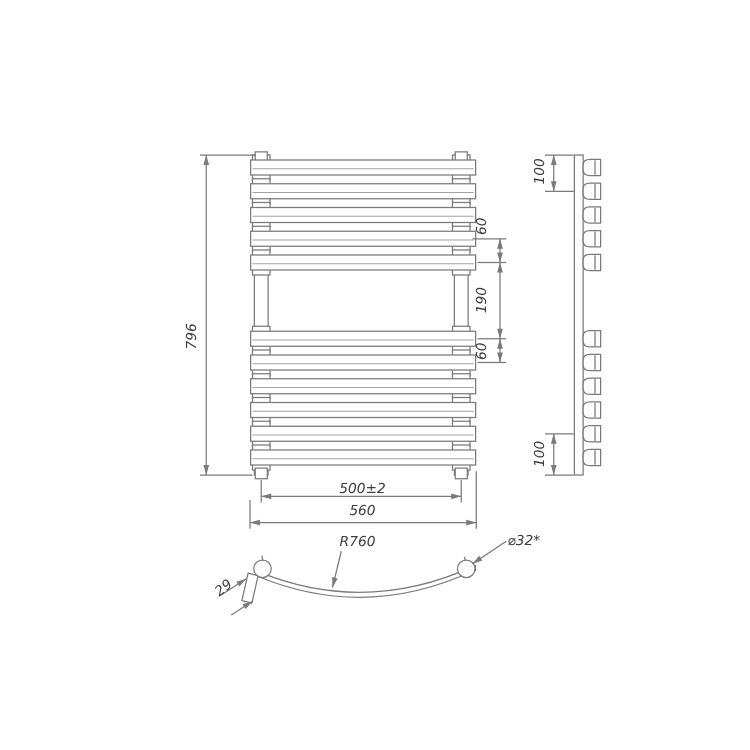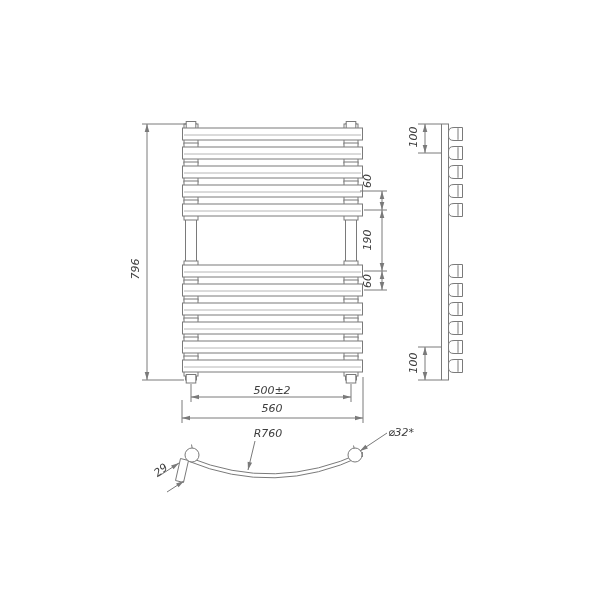--- a/index.html
+++ b/index.html
@@ -3,21 +3,21 @@
 <meta charset="utf-8">
 <style>
   :root{
     --line:#7a7a7a;
     --line-light:#a3a3a3;
     --text:#3d3d3d;
     --bg:#ffffff;
   }
   html,body{margin:0;padding:0;background:var(--bg);}
   #stage{position:relative;width:496px;height:600px;background:var(--bg);overflow:hidden;
-         font-family:"DejaVu Sans",sans-serif;}
+         font-family:"DejaVu Sans",sans-serif;margin-left:18px;}
   svg{position:absolute;left:0;top:0;}
   .ln{stroke:var(--line);stroke-width:1;fill:none;}
   .fillw{fill:#ffffff;stroke:var(--line);stroke-width:1;}
   .thin{stroke:var(--line-light);stroke-width:0.8;}
   .dim{font:italic 11px "DejaVu Sans",sans-serif;fill:var(--text);stroke:none;}
 </style>
 </head>
 <body>
 
 <div id="stage">

